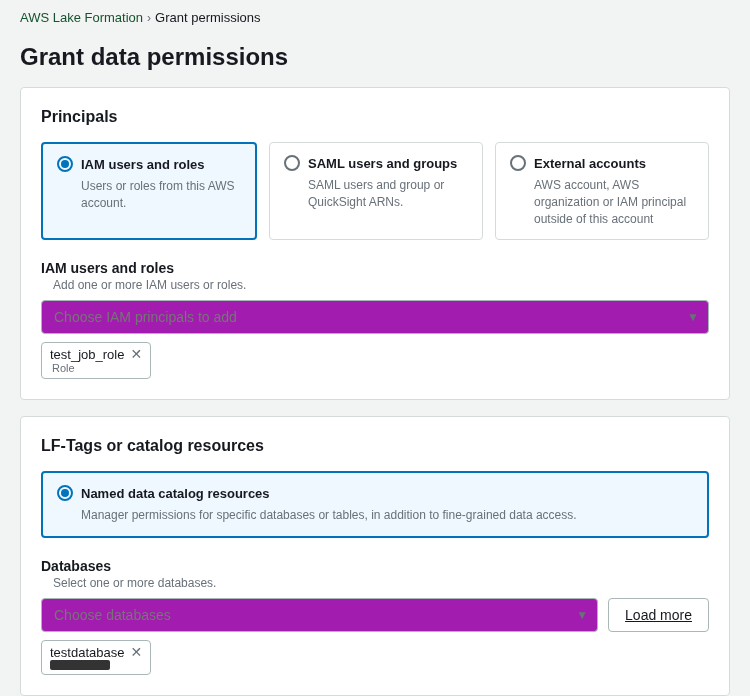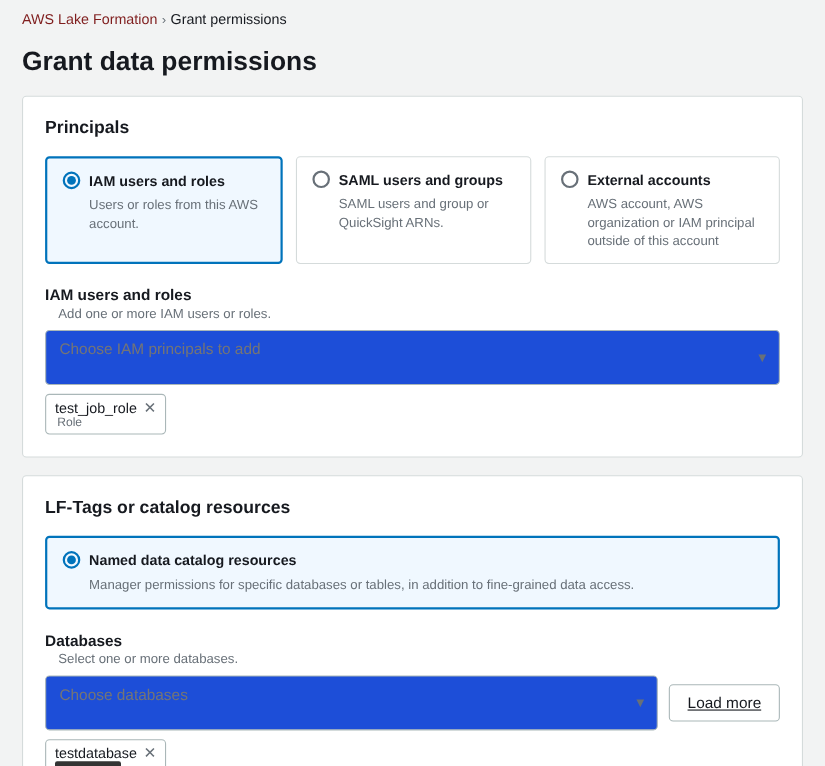--- a/index.html
+++ b/index.html
@@ -10,21 +10,21 @@
       font-size: 14px;
     }
     .breadcrumb {
       padding: 10px 20px;
       font-size: 13px;
       color: #0073bb;
       display: flex;
       align-items: center;
       gap: 4px;
     }
-    .breadcrumb a { color: #7f1d1d; text-decoration: none; cursor: pointer; }
+    .breadcrumb a { color: #14532d; text-decoration: none; cursor: pointer; }
     .breadcrumb-separator { color: #687078; font-size: 12px; }
     .breadcrumb-current { color: #16191f; }
     .page-title {
       padding: 8px 20px 16px;
       font-size: 24px;
       font-weight: 700;
       color: #16191f;
     }
     .content {
       padding: 0 20px 20px;
@@ -114,24 +114,24 @@
     }
     .dropdown-wrapper {
       position: relative;
       display: flex;
       align-items: center;
     }
     .dropdown-input {
       width: 100%;
       border: 1px solid #aab7b8;
       border-radius: 4px;
-      padding: 8px 36px 24px 12px;
+      padding: 8px 36px 8px 12px;
       font-size: 14px;
       color: #aab7b8;
-      background: #1d4ed8;
+      background: #a21caf;
       outline: none;
       cursor: pointer;
       appearance: none;
     }
     .dropdown-arrow {
       position: absolute;
       right: 10px;
       color: #687078;
       pointer-events: none;
       font-size: 12px;

